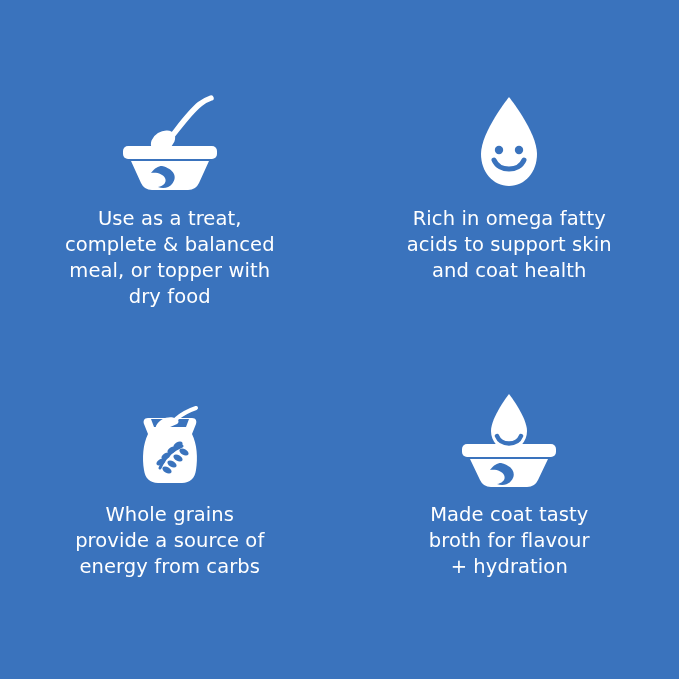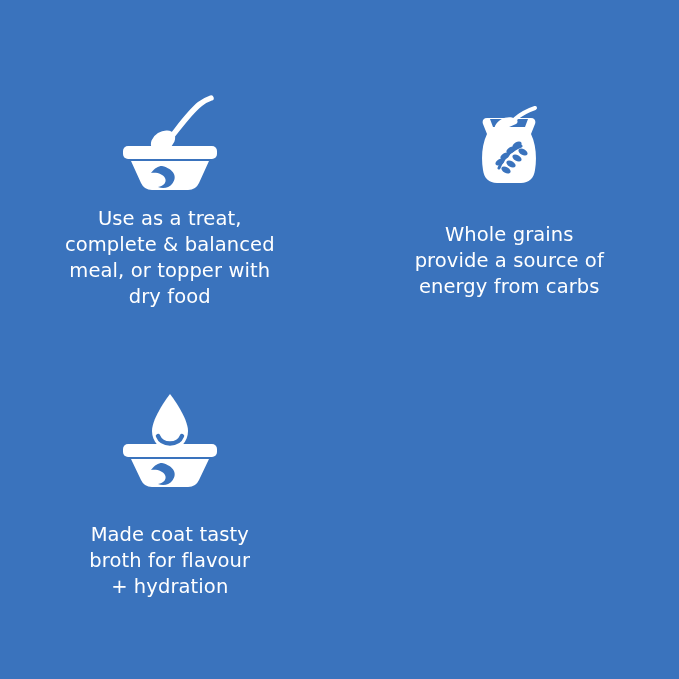--- a/index.html
+++ b/index.html
@@ -33,21 +33,20 @@
   .cell {
     display: flex;
     flex-direction: column;
     align-items: center;
     justify-content: flex-start;
     padding-top: 52px;
     box-sizing: border-box;
   }
   .cell.row2 {
     padding-top: 48px;
-    gap: 20px;
   }
   .icon-wrap {
     width: 120px;
     height: 110px;
     display: flex;
     align-items: flex-end;
     justify-content: center;
   }
   .caption {
     margin-top: 14px;
@@ -86,20 +85,35 @@
 
           <path d="M52 74 c12 3 16 11 10 18 c-3 4 -9 5 -14 3 c6 -1 9 -5 7 -9 c-2 -4 -8 -6 -14 -5 c4 -5 7 -7 11 -7 z" fill="#3a73bd"></path>
         </svg>
       </div>
       <div class="caption">Use as a treat,
 complete &amp; balanced
 meal, or topper with
 dry food</div>
     </div>
 
+    <div class="cell">
+      <div class="icon-wrap">
+        <svg width="120" height="100" viewBox="0 0 120 100" aria-hidden="true">
+          <path d="M60 5 C60 5 32 40 32 62 C32 80 44 94 60 94 C76 94 88 80 88 62 C88 40 60 5 60 5 Z" fill="#ffffff"></path>
+
+          <circle cx="50" cy="58" r="4.2" fill="#3a73bd"></circle>
+          <circle cx="70" cy="58" r="4.2" fill="#3a73bd"></circle>
+
+          <path d="M45 68 C50 80 70 80 75 68" stroke="#3a73bd" stroke-width="5" fill="none" stroke-linecap="round"></path>
+        </svg>
+      </div>
+      <div class="caption">Rich in omega fatty
+acids to support skin
+and coat health</div>
+    </div>
 
     <div class="cell row2">
       <div class="icon-wrap">
         <svg width="120" height="100" viewBox="0 0 120 100" aria-hidden="true">
 
           <path d="M38 30 C34 30 33 33 34 36 L38 46 C33 56 32 70 34 82 C35 90 40 95 48 95 h24 c8 0 13 -5 14 -13 c2 -12 1 -26 -4 -36 l4 -10 c1 -3 0 -6 -4 -6 z" fill="#ffffff"></path>
 
           <path d="M41 31 h38 l-3 8 h-32 z" fill="#3a73bd"></path>
 
           <path d="M46 38 c4 -8 14 -11 21 -7 c2 1 2 4 0 5 l-16 7 c-3 1 -6 -2 -5 -5 z" fill="#ffffff"></path>

